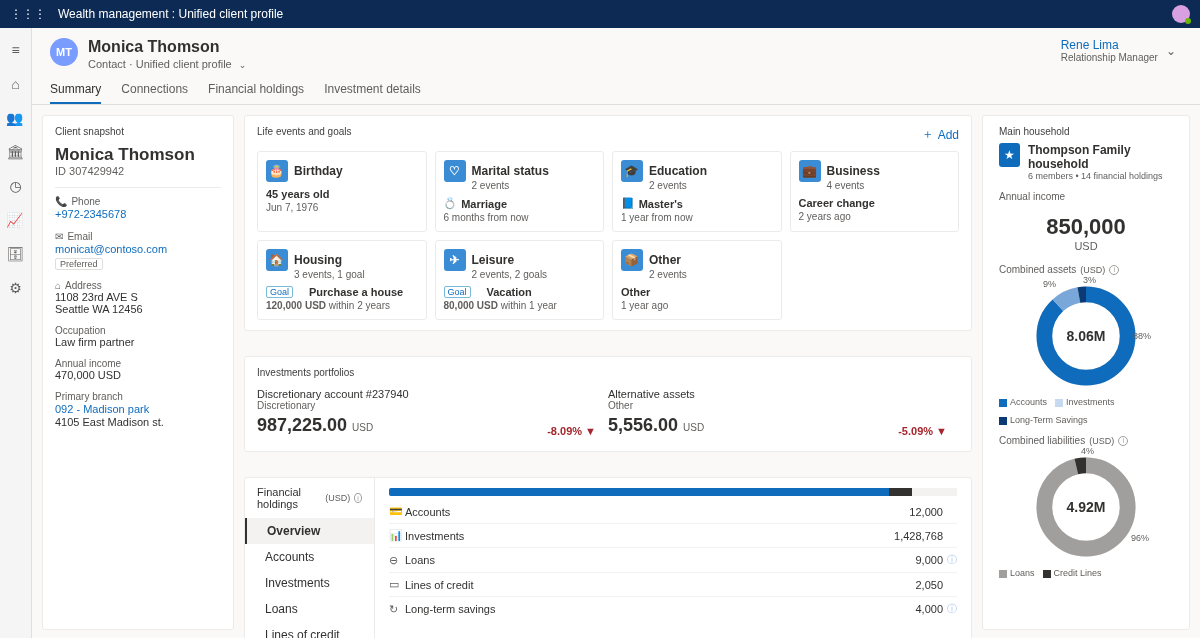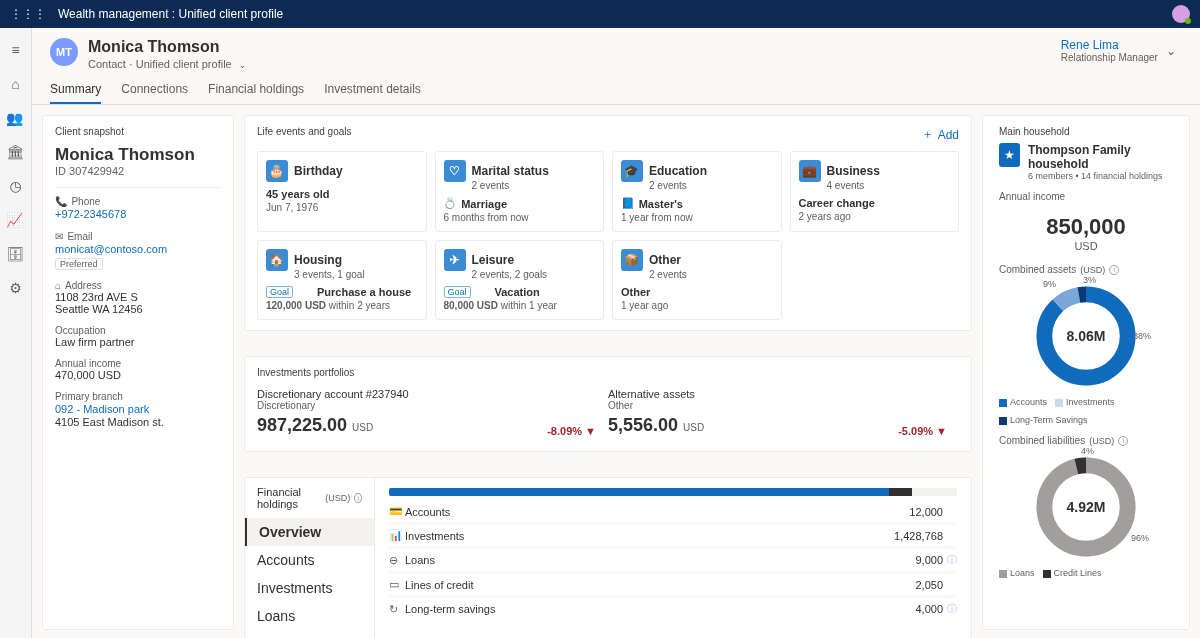--- a/index.html
+++ b/index.html
@@ -41,37 +41,37 @@
 .lifehead{display:flex;align-items:center}
 .lifehead .add{margin-left:auto;color:#0f6cbd;font-size:12px;display:flex;align-items:center;gap:4px;cursor:pointer}
 .lifegrid{display:grid;grid-template-columns:repeat(4,1fr);gap:8px;margin-top:8px}
 .tile{border:1px solid #edebe9;border-radius:3px;padding:8px;font-size:11px}
 .tile .th{display:flex;align-items:center;gap:6px;font-weight:600;font-size:12px}
 .tile .ic{width:22px;height:22px;border-radius:3px;display:flex;align-items:center;justify-content:center;color:#fff;font-size:12px}
 .sub1{color:#605e5c;font-size:10px;margin-left:28px;margin-top:-2px}
 .tile .row2{margin-top:6px;display:flex;align-items:center;gap:4px}
 .tile .row2 .ic2{font-size:11px;color:#605e5c}
 .tile .row3{color:#605e5c;font-size:10px;margin-top:2px}
-.goal{display:inline-block;border:1px solid #7abadb;color:#0f6cbd;font-size:9px;padding:0 3px;border-radius:2px;margin-right:20px}
+.goal{display:inline-block;border:1px solid #7abadb;color:#0f6cbd;font-size:9px;padding:0 3px;border-radius:2px;margin-right:12px}
 .invest{padding:10px 12px}
 .invrow{display:flex;margin-top:6px}
 .invcol{flex:1;padding:4px 0}
 .invcol .nm{font-size:11px}
 .invcol .ty{font-size:10px;color:#605e5c}
 .invcol .amt{font-size:18px;font-weight:600;margin-top:4px}
 .invcol .usd{font-size:10px;font-weight:400;color:#605e5c}
 .invcol .delta{float:right;font-size:11px;margin-top:10px;margin-right:12px}
 .down{color:#a4262c}
 .up{color:#107c10}
 .holdings{display:flex;padding:0}
 .holdings .side{width:130px;border-right:1px solid #edebe9}
 .holdings .side .hdr{padding:8px 12px;font-size:11px;color:#323130;display:flex;align-items:center;gap:4px}
 .usdtag{font-size:9px;color:#605e5c}
 .info{width:10px;height:10px;border:1px solid #a19f9d;border-radius:50%;display:inline-flex;align-items:center;justify-content:center;font-size:7px;color:#a19f9d}
-.navlist div{padding:6px 12px;font-size:14px;color:#323130;cursor:pointer}
+.navlist div{padding:6px 20px;font-size:12px;color:#323130;cursor:pointer}
 .navlist div.sel{background:#f3f2f1;font-weight:600;border-left:2px solid #323130}
 .holdings .content{flex:1;padding:10px 14px}
 .bar{height:8px;background:#e1dfdd;border-radius:2px;display:flex;overflow:hidden;margin-bottom:4px}
 .bar .a{background:#0f6cbd;width:88%}
 .bar .b{background:#323130;width:4%}
 .bar .c{background:#f3f2f1;width:8%}
 .legend{font-size:9px;color:#605e5c;display:flex;gap:10px;margin-bottom:6px}
 .legend .sq,.rlegend .sq{width:8px;height:8px;display:inline-block;margin-right:3px;vertical-align:middle}
 .hrow{display:flex;align-items:center;padding:5px 0;border-top:1px solid #f3f2f1;font-size:11px}
 .hrow:first-of-type{border-top:none}

